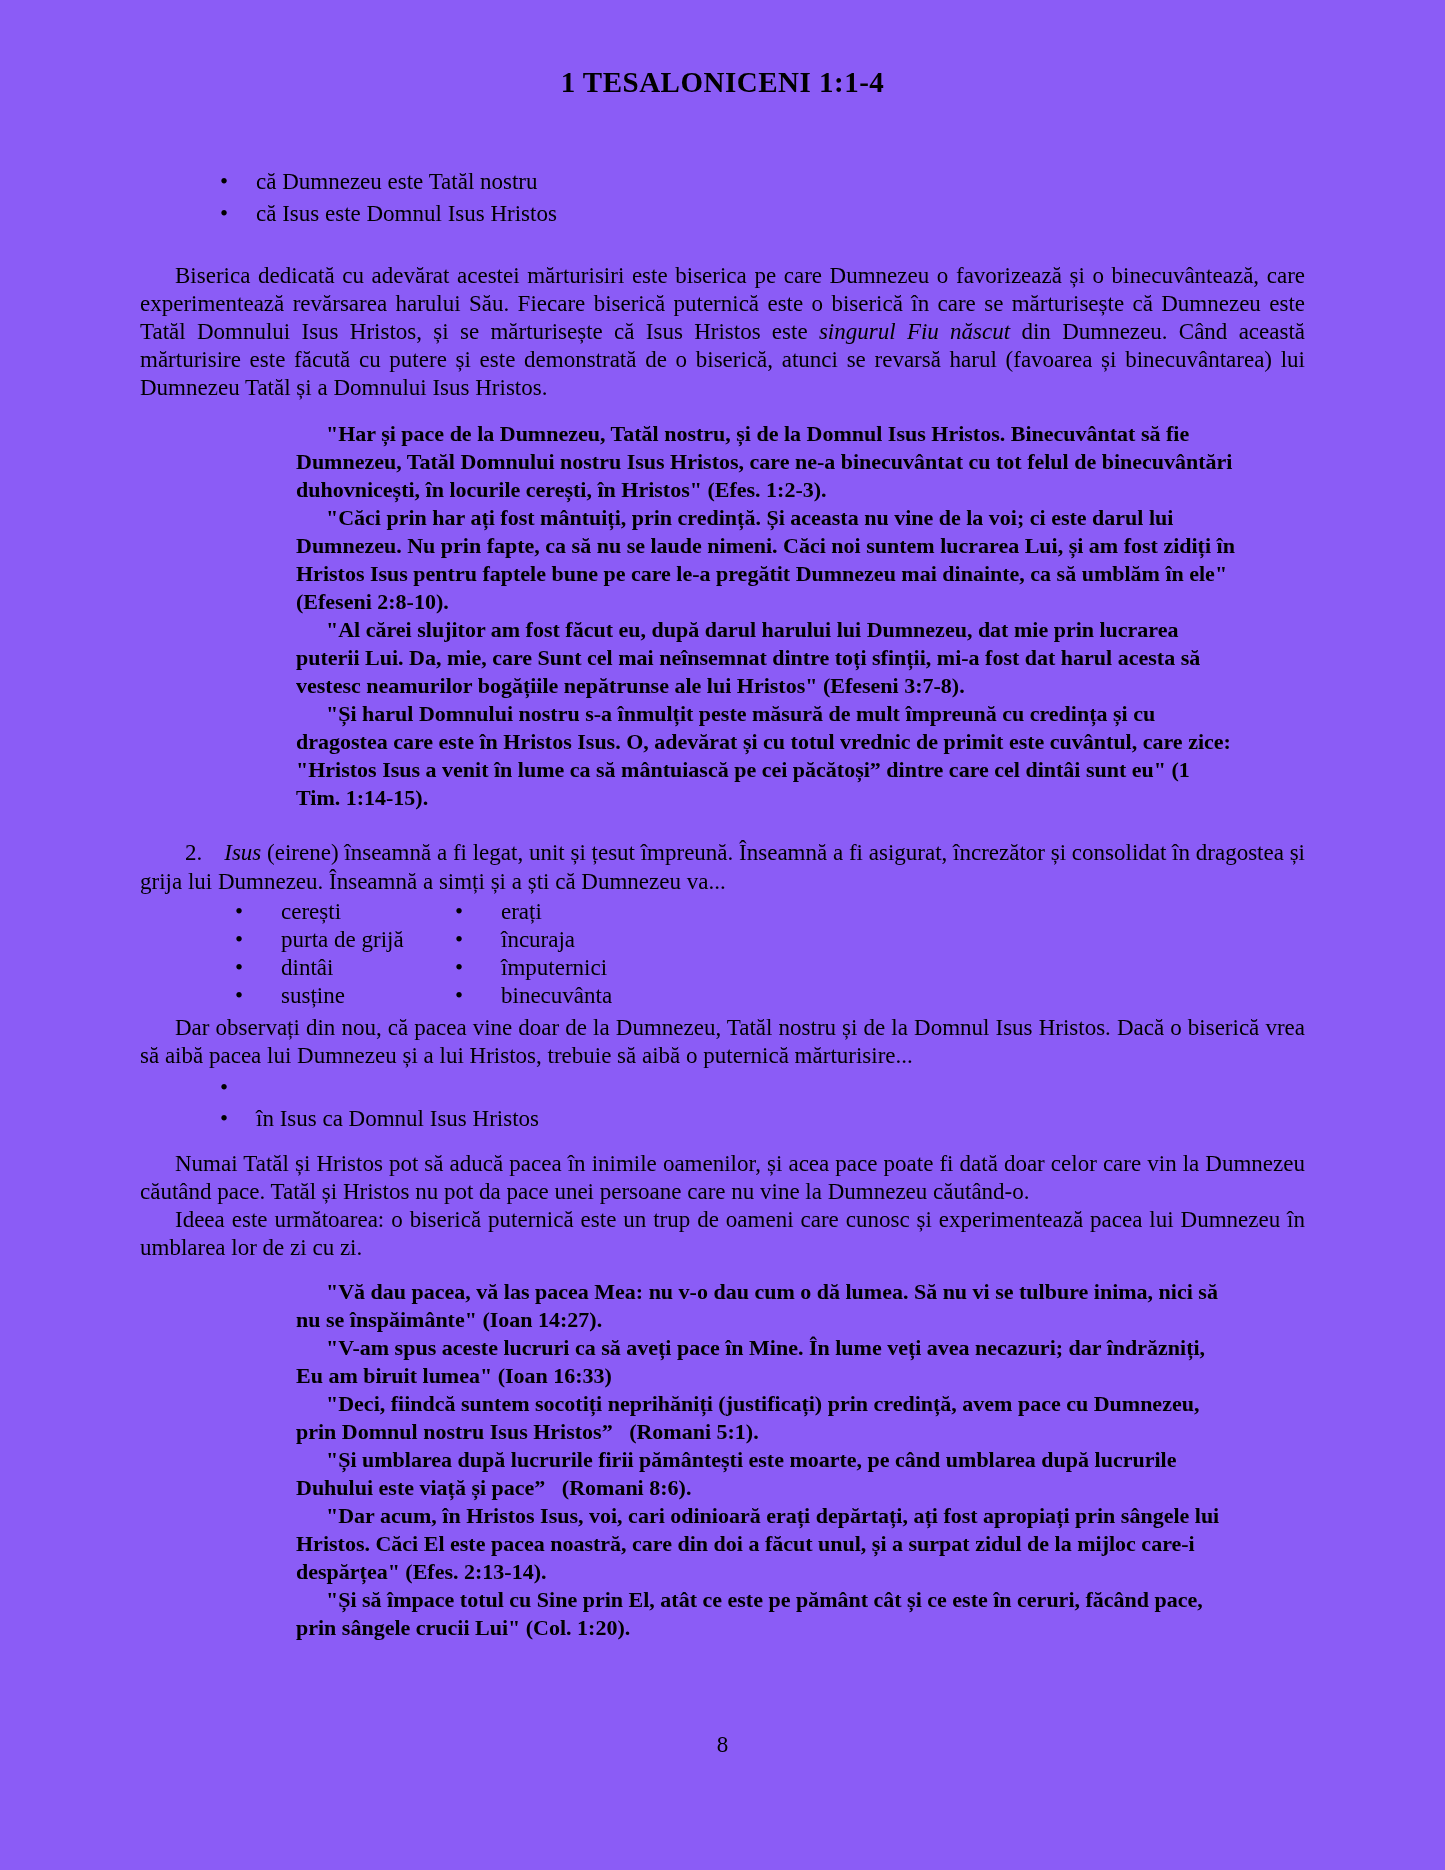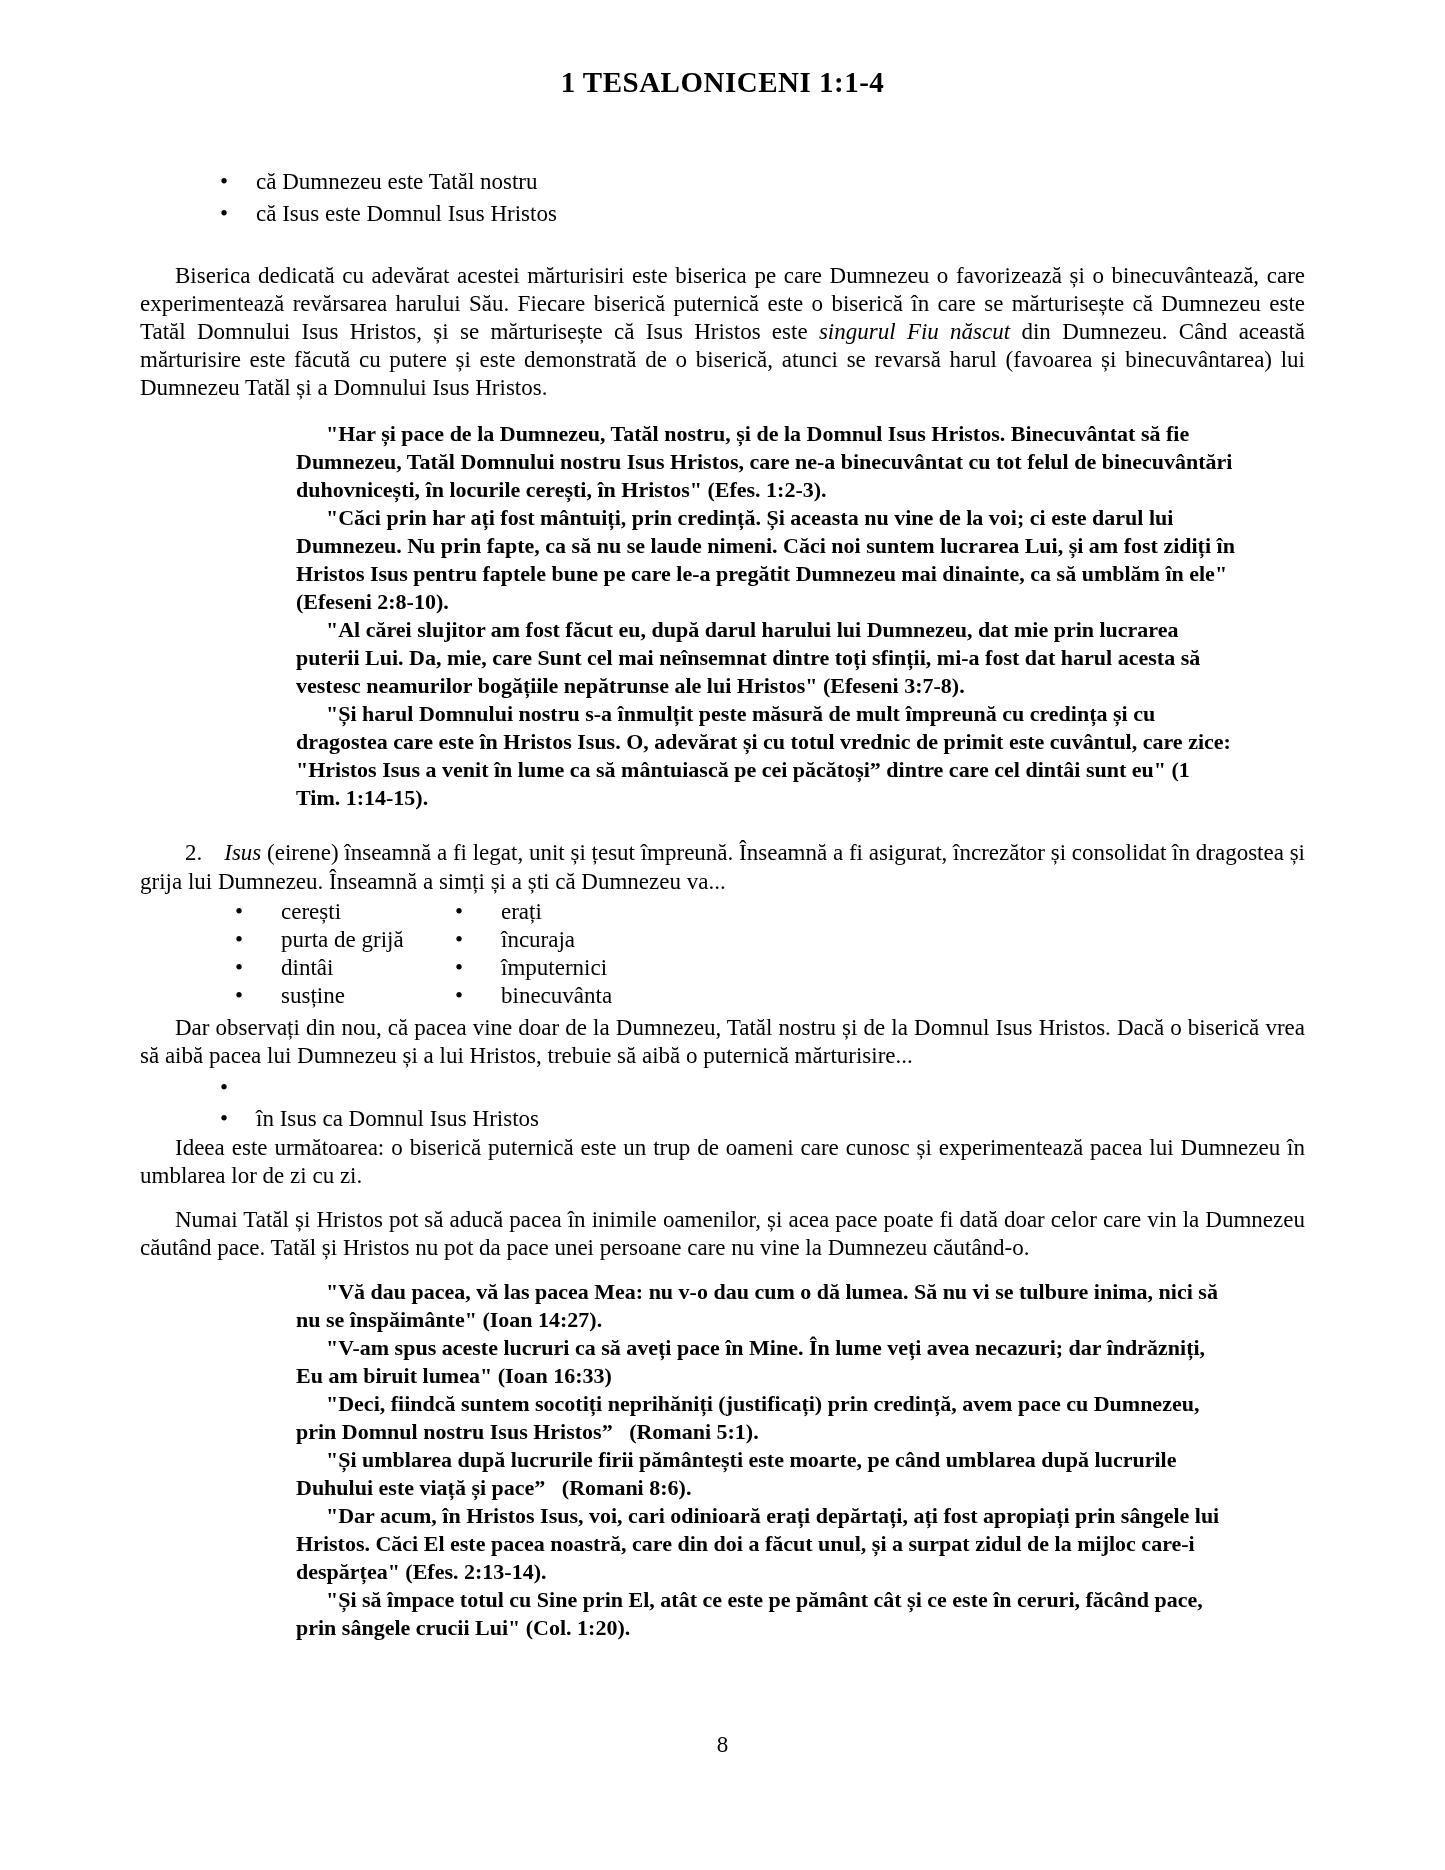--- a/index.html
+++ b/index.html
@@ -1,20 +1,20 @@
 <!DOCTYPE html>
 <html><head>
 <meta charset="utf-8">
 <style>
   html,body { margin:0; padding:0; background:#e8e8e8; }
   .page {
     position:relative;
     width:1445px; height:1870px;
     margin:0 auto;
-    background:#ffffff;
+    background:#8b5cf6;
     color:#000000;
     font-family:"Liberation Serif","DejaVu Serif",serif;
     box-sizing:border-box;
     padding:62px 140px 0 140px;
     overflow:hidden;
   }
   .title {
     margin:0;
     text-align:center;
     font-size:29px;
@@ -151,22 +151,22 @@
   <div class="blist2">
     <div class="b-row">
       <span class="b-dot">•</span>
     </div>
     <div class="b-row">
       <span class="b-dot">•</span>
       <span>în Isus ca Domnul Isus Hristos</span>
     </div>
   </div>
 
+  <p class="para mt16">Numai Tatăl și Hristos pot să aducă pacea în inimile oamenilor, și acea pace poate fi dată doar celor care vin la Dumnezeu căutând pace. Tatăl și Hristos nu pot da pace unei persoane care nu vine la Dumnezeu căutând-o.</p>
   <p class="para">Ideea este următoarea: o biserică puternică este un trup de oameni care cunosc și experimentează pacea lui Dumnezeu în umblarea lor de zi cu zi.</p>
-  <p class="para mt16">Numai Tatăl și Hristos pot să aducă pacea în inimile oamenilor, și acea pace poate fi dată doar celor care vin la Dumnezeu căutând pace. Tatăl și Hristos nu pot da pace unei persoane care nu vine la Dumnezeu căutând-o.</p>
 
   <div class="qblock qb2">
     <p>"Vă dau pacea, vă las pacea Mea: nu v-o dau cum o dă lumea. Să nu vi se tulbure inima, nici să nu se înspăimânte" (Ioan 14:27).</p>
     <p>"V-am spus aceste lucruri ca să aveți pace în Mine. În lume veți avea necazuri; dar îndrăzniți, Eu am biruit lumea" (Ioan 16:33)</p>
     <p>"Deci, fiindcă suntem socotiți neprihăniți (justificați) prin credință, avem pace cu Dumnezeu, prin Domnul nostru Isus Hristos”  (Romani 5:1).</p>
     <p>"Și umblarea după lucrurile firii pământești este moarte, pe când umblarea după lucrurile Duhului este viață și pace”  (Romani 8:6).</p>
     <p>"Dar acum, în Hristos Isus, voi, cari odinioară erați depărtați, ați fost apropiați prin sângele lui Hristos. Căci El este pacea noastră, care din doi a făcut unul, și a surpat zidul de la mijloc care-i despărțea" (Efes. 2:13-14).</p>
     <p>"Și să împace totul cu Sine prin El, atât ce este pe pământ cât și ce este în ceruri, făcând pace, prin sângele crucii Lui" (Col. 1:20).</p>
   </div>
 

